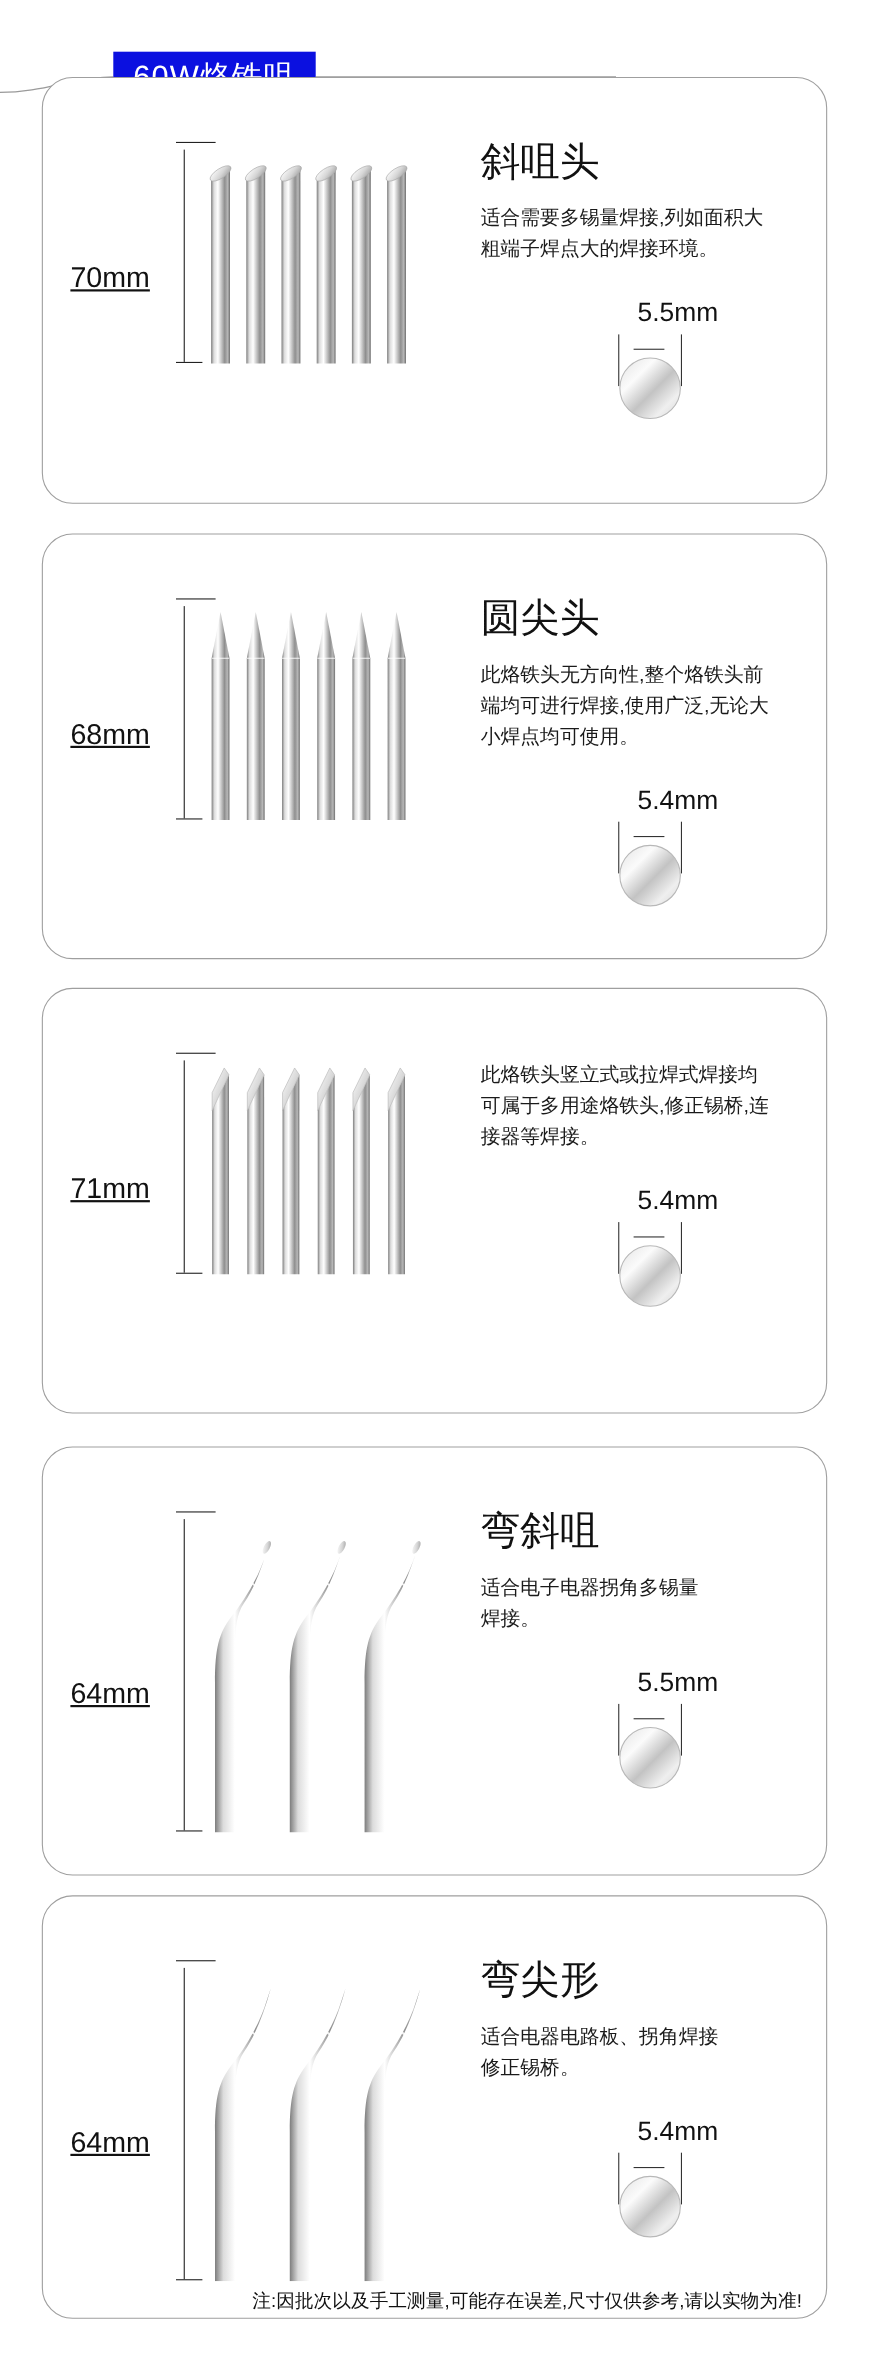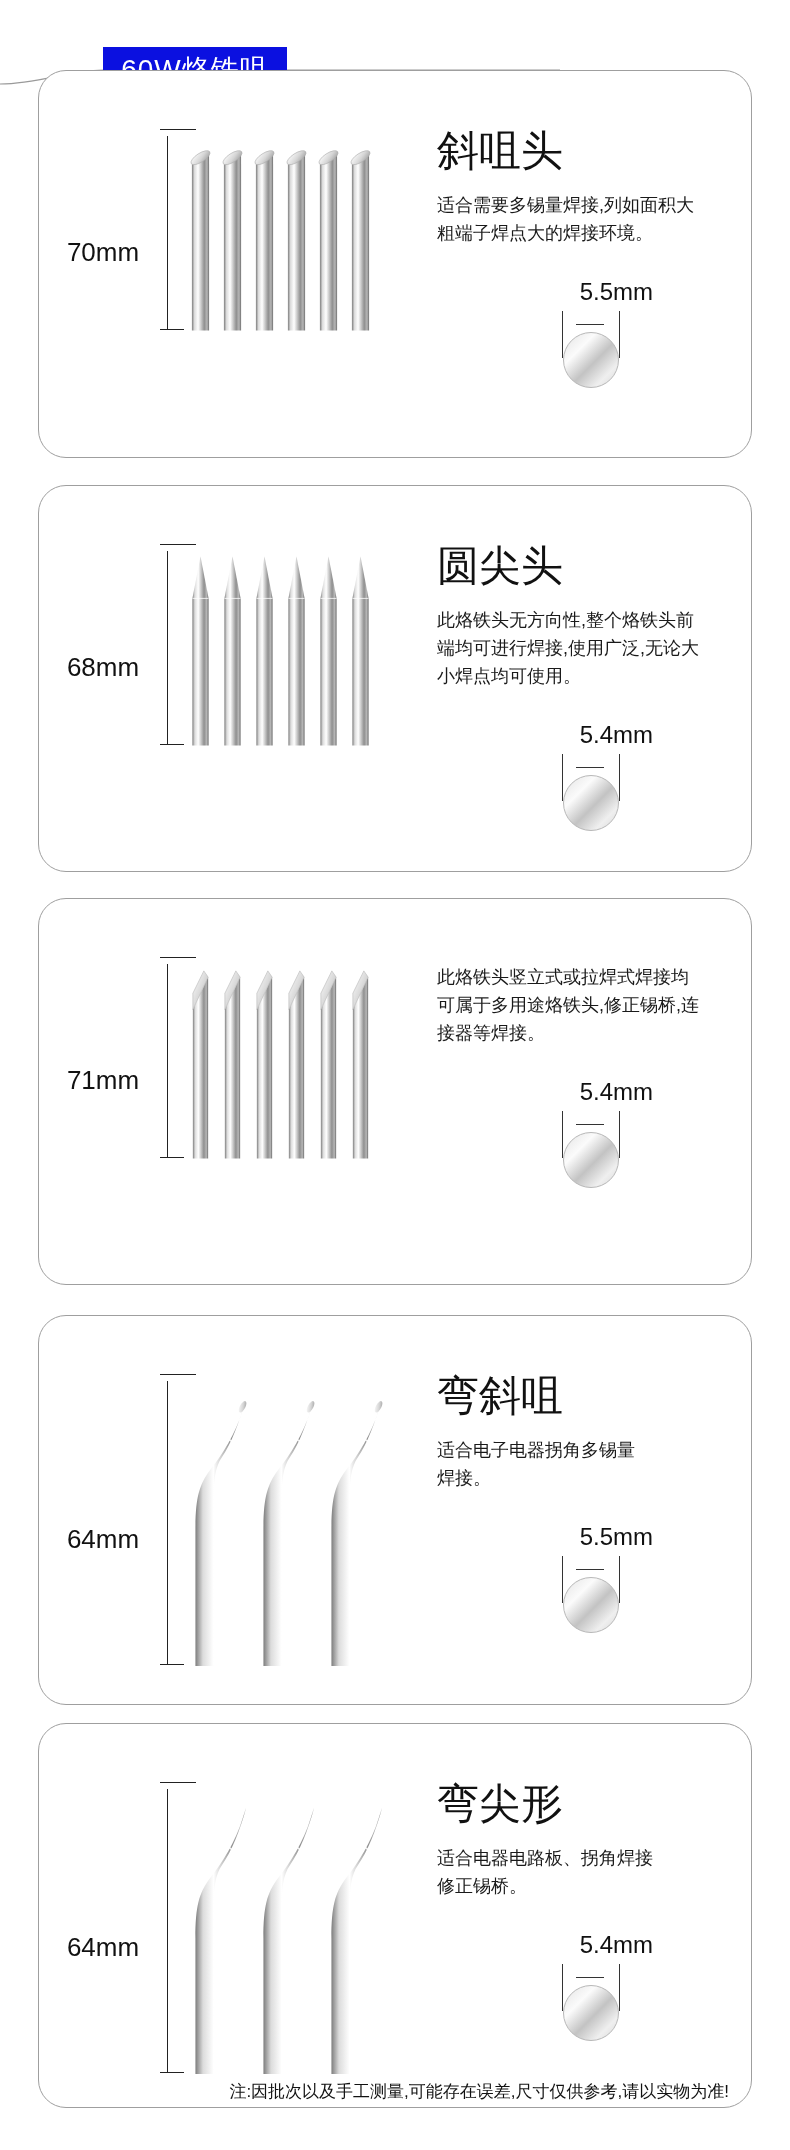--- a/index.html
+++ b/index.html
@@ -17,39 +17,39 @@
   .card { position:absolute; left:38px; width:714px; background:#fff;
           border:1px solid #9f9f9f; border-radius:28px; }
   .card-1 { top:70px;  height:388px; }
   .card-2 { top:485px; height:387px; }
   .card-3 { top:898px; height:387px; }
   .card-4 { top:1315px; height:390px; }
   .card-5 { top:1723px; height:385px; }
 
   
   .figure { position:absolute; left:25px; top:58px; display:flex; align-items:flex-start; }
-  .mlabel { width:88px; text-align:center; padding-right:10px; font-size:26px; color:#111; }
+  .mlabel { width:88px; text-align:left; padding-right:10px; font-size:26px; color:#111;text-decoration:underline; }
   .card-1 .mlabel, .card-2 .mlabel, .card-3 .mlabel { margin-top:108px; }
   .card-4 .mlabel, .card-5 .mlabel { margin-top:150px; }
   .bracket { position:relative; width:38px; }
   .bracket .tick-top { position:absolute; top:0; left:8px; width:36px; border-top:1.5px solid #222; }
   .bracket .vline    { position:absolute; top:7px; left:15px; border-left:1.5px solid #222; }
   .bracket .tick-bot { position:absolute; left:8px; width:24px; border-top:1.5px solid #222; }
   .bracket-straight .vline { height:193px; }
   .bracket-straight .tick-bot { top:200px; }
   .bracket-bent .vline { height:283px; }
   .bracket-bent .tick-bot { top:290px; }
   .tips { display:flex; margin-top:6px; }
   .tips-straight { gap:11px; }
   .tips-bent { gap:10px; }
   .tip-svg { display:block; }
 
   
   .info { position:absolute; left:398px; top:52px; width:326px; }
-  .title { font-size:42px; font-weight:400; color:#111; }
+  .title { font-size:36px; font-weight:400; color:#111; }
   .desc { margin-top:13px; font-size:18px; line-height:1.55; color:#1a1a1a; white-space:pre-line; }
   .dia { width:124px; margin-left:92px; margin-top:30px; text-align:right; }
   .dia-label { font-size:24px; color:#111; }
   .dia-fig { position:relative; height:82px; margin-top:5px; }
   .dia-fig .dline { position:absolute; top:0; height:47px; border-left:1.2px solid #333; }
   .dia-fig .dline.l { left:33px; }
   .dia-fig .dline.r { left:90px; }
   .dia-fig .dtick { position:absolute; top:13px; left:47px; width:28px; border-top:1.2px solid #333; }
   .dia-fig .dcircle { position:absolute; top:20px; left:33px; }
 

